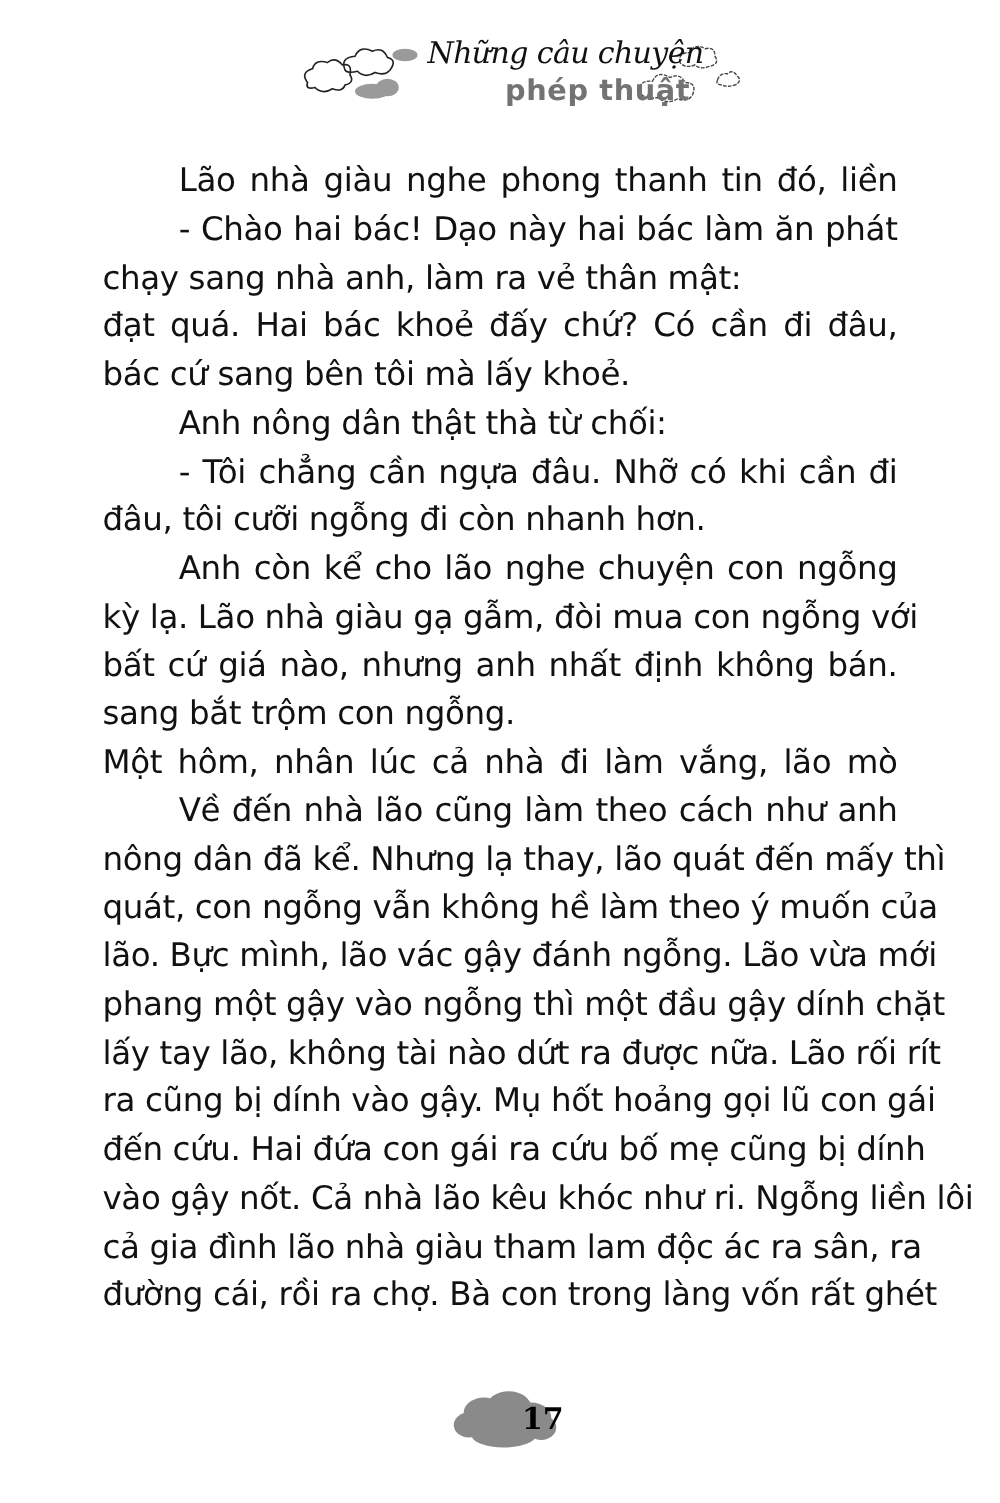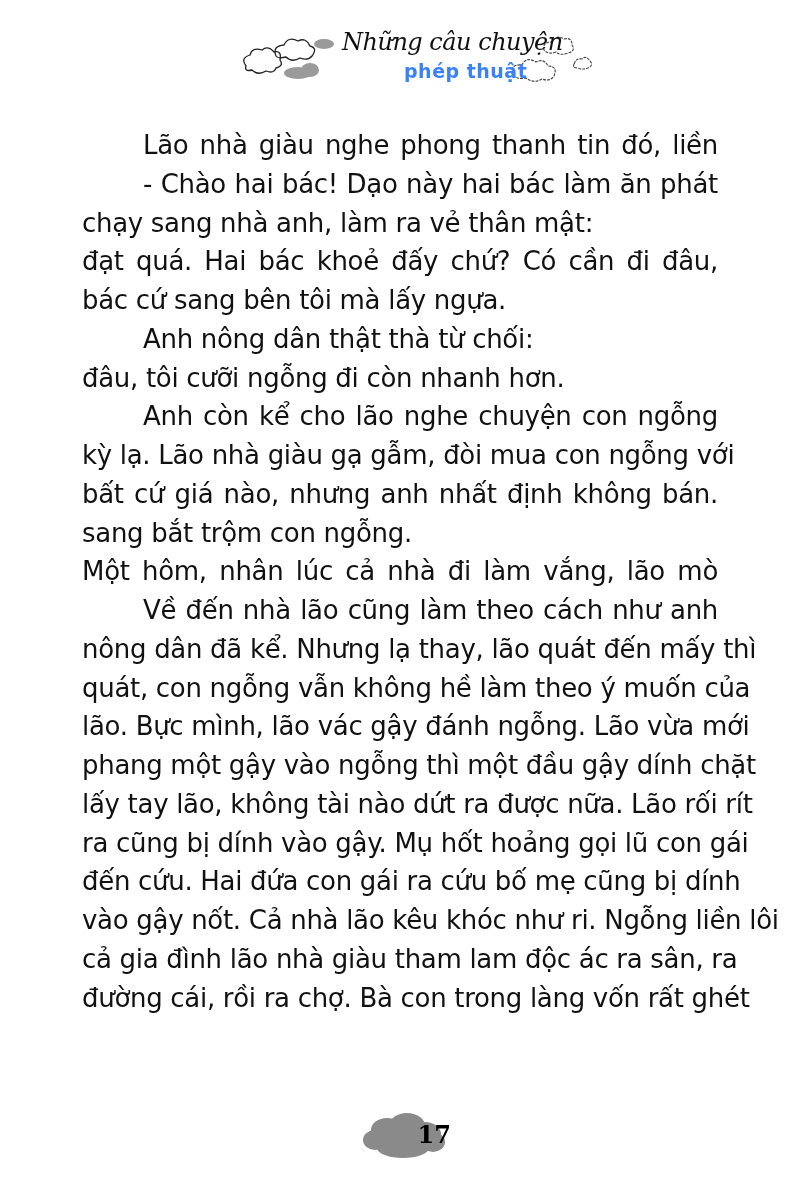--- a/index.html
+++ b/index.html
@@ -1,20 +1,20 @@
 <!DOCTYPE html>
 <html><head>
 <meta charset="utf-8">
 <style>
   html, body { margin: 0; padding: 0; background: #ffffff; }
   body { width: 800px; height: 1202px; position: relative; overflow: hidden; font-family: "DejaVu Sans", sans-serif; color: #111; }
   .header { position: absolute; left: 0; top: 0; width: 800px; height: 110px; margin-left: 24px; }
   .header svg { position: absolute; left: 0; top: 0; }
   .title-script { position: absolute; left: 318px; top: 28px; font-family: "DejaVu Serif", serif; font-style: italic; font-size: 24px; color: #111; letter-spacing: -0.5px; white-space: nowrap; }
-  .title-bold { position: absolute; left: 380px; top: 60px; font-family: "DejaVu Sans", sans-serif; font-weight: bold; font-size: 19px; color: #3b82f6; white-space: nowrap; letter-spacing: 0.5px; }
+  .title-bold { position: absolute; left: 380px; top: 60px; font-family: "DejaVu Sans", sans-serif; font-weight: bold; font-size: 23px; color: #737373; white-space: nowrap; letter-spacing: 0.5px; }
   .page-body { position: absolute; left: 82px; top: 126px; width: 636px; }
   .line { display: block; height: 38.75px; line-height: 38.75px; font-size: 26px; white-space: nowrap; text-align: justify; text-align-last: justify; letter-spacing: -0.3px; }
   .line.indent { padding-left: 61px; }
   .line.last { text-align-last: left; }
   .footer { position: absolute; left: 355px; top: 1112px; width: 96px; height: 48px; }
   .footer svg { position: absolute; left: 0; top: 0; }
   .page-number { position: absolute; left: 0; top: 8px; width: 96px; text-align: right; font-family: "DejaVu Serif", serif; font-weight: bold; font-size: 24px; color: #000; }
 </style>
 </head>
 <body>
@@ -42,22 +42,23 @@
   </svg>
   <div class="title-script">Những câu chuyện</div>
   <div class="title-bold">phép thuật</div>
 </div>
 
 <div class="page-body" id="story">
     <span class="line indent">Lão nhà giàu nghe phong thanh tin đó, liền</span>
     <span class="line indent">- Chào hai bác! Dạo này hai bác làm ăn phát</span>
     <span class="line last">chạy sang nhà anh, làm ra vẻ thân mật:</span>
     <span class="line">đạt quá. Hai bác khoẻ đấy chứ? Có cần đi đâu,</span>
-    <span class="line last">bác cứ sang bên tôi mà lấy ngựa.</span>
+    <span class="line last">bác cứ sang bên tôi mà lấy khoẻ.</span>
     <span class="line indent last">Anh nông dân thật thà từ chối:</span>
+    <span class="line indent">- Tôi chẳng cần ngựa đâu. Nhỡ có khi cần đi</span>
     <span class="line last">đâu, tôi cưỡi ngỗng đi còn nhanh hơn.</span>
     <span class="line indent">Anh còn kể cho lão nghe chuyện con ngỗng</span>
     <span class="line">kỳ lạ. Lão nhà giàu gạ gẫm, đòi mua con ngỗng với</span>
     <span class="line">bất cứ giá nào, nhưng anh nhất định không bán.</span>
     <span class="line last">sang bắt trộm con ngỗng.</span>
     <span class="line">Một hôm, nhân lúc cả nhà đi làm vắng, lão mò</span>
     <span class="line indent">Về đến nhà lão cũng làm theo cách như anh</span>
     <span class="line">nông dân đã kể. Nhưng lạ thay, lão quát đến mấy thì</span>
     <span class="line">quát, con ngỗng vẫn không hề làm theo ý muốn của</span>
     <span class="line">lão. Bực mình, lão vác gậy đánh ngỗng. Lão vừa mới</span>

